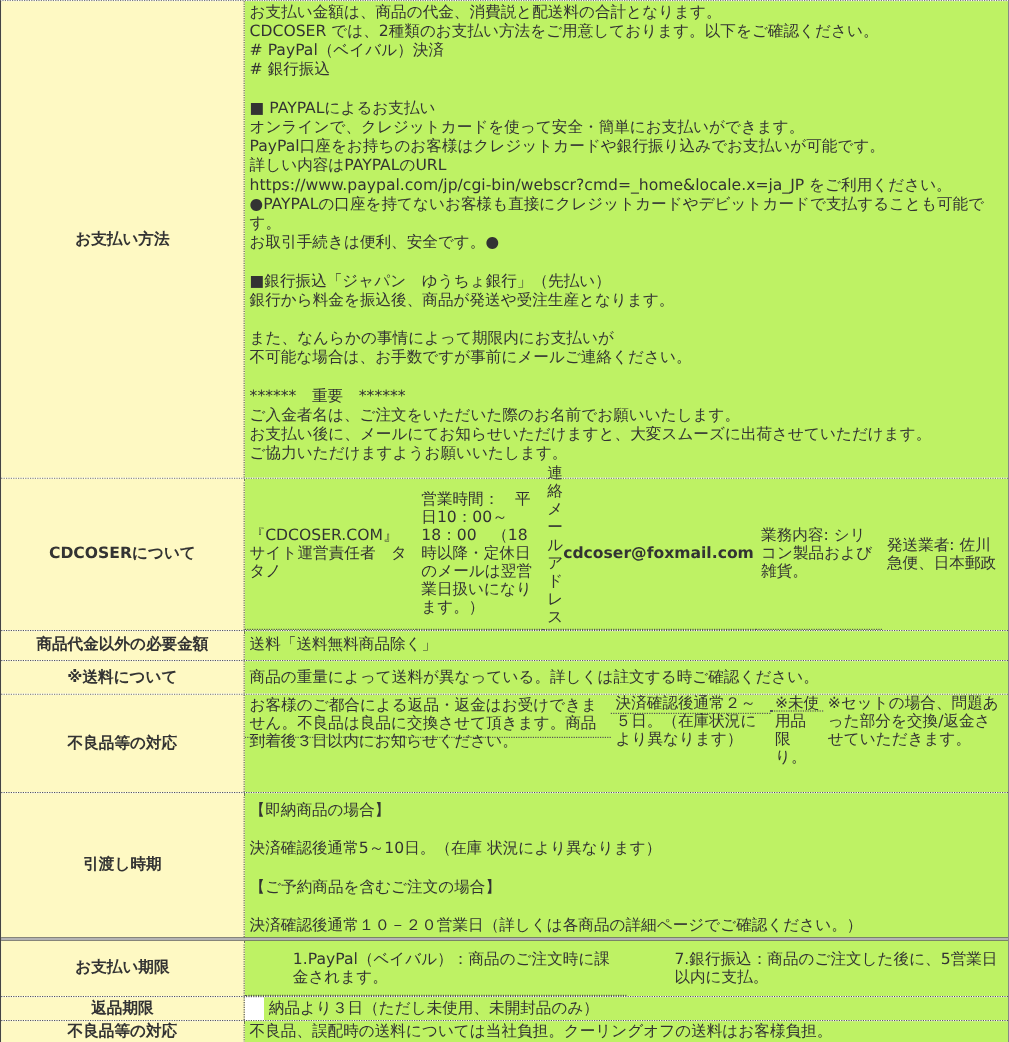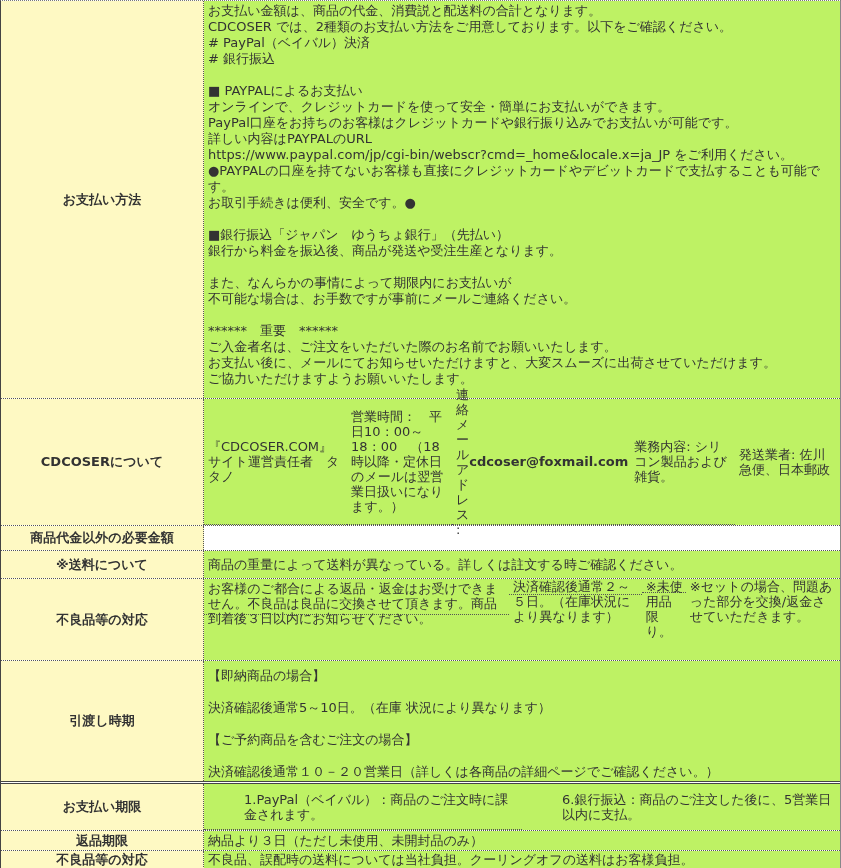--- a/index.html
+++ b/index.html
@@ -63,21 +63,21 @@
   .r-defect { height: 82px; }
   .r-defect .srow { line-height: 15px; align-items: flex-start; }
   .r-defect .s1 { height: 36px; padding-top: 2px; display:block; }
   .r-defect .s2 { height: 16px; }
   .r-defect .s3 { height: 14px; }
   .r-defect .s4 { height: 16px; }
   .r-deliv  { height: 123px; }
   .r-deliv .ccell { padding-top: 7px; }
   .r-deadline { height: 47px; }
   .r-deadline .srow { flex: 1; align-items: center; padding-left: 40px; }
-  .r-return { height: 20px; }
+  .r-return { height: 20px; gap: 16px; }
   .r-return .ccell { padding-top: 2px; line-height: 15px; }
   .r-retship { height: 18px; }
   .r-retship .ccell { padding-top: 1px; line-height: 15px; }
 </style>
 </head>
 <body>
 
 <div class="tbl">
 
   <div class="row r-pay">
@@ -122,20 +122,21 @@
       </div>
       <div class="srow">業務内容: シリコン製品および雑貨。</div>
       <div class="srow">発送業者: 佐川急便、日本郵政</div>
     </div>
   </div>
 
   <div class="row r-extra">
     <div class="hcell">
       <span>商品代金以外の必要金額</span>
     </div>
+    <div class="ccell">送料「送料無料商品除く」</div>
   </div>
 
   <div class="row r-ship">
     <div class="hcell">
       <span>※送料について</span>
     </div>
     <div class="ccell">商品の重量によって送料が異なっている。詳しくは註文する時ご確認ください。</div>
   </div>
 
   <div class="row r-defect">
@@ -162,21 +163,21 @@
 
 決済確認後通常１０－２０営業日（詳しくは各商品の詳細ページでご確認ください。）</div>
   </div>
 
   <div class="row r-deadline">
     <div class="hcell">
       <span>お支払い期限</span>
     </div>
     <div class="ccell stack">
       <div class="srow">1.PayPal（ベイバル）：商品のご注文時に課金されます。</div>
-      <div class="srow">6.銀行振込：商品のご注文した後に、5営業日以内に支払。</div>
+      <div class="srow">7.銀行振込：商品のご注文した後に、5営業日以内に支払。</div>
     </div>
   </div>
 
   <div class="row r-return">
     <div class="hcell">
       <span>返品期限</span>
     </div>
     <div class="ccell">納品より３日（ただし未使用、未開封品のみ）</div>
   </div>
 

